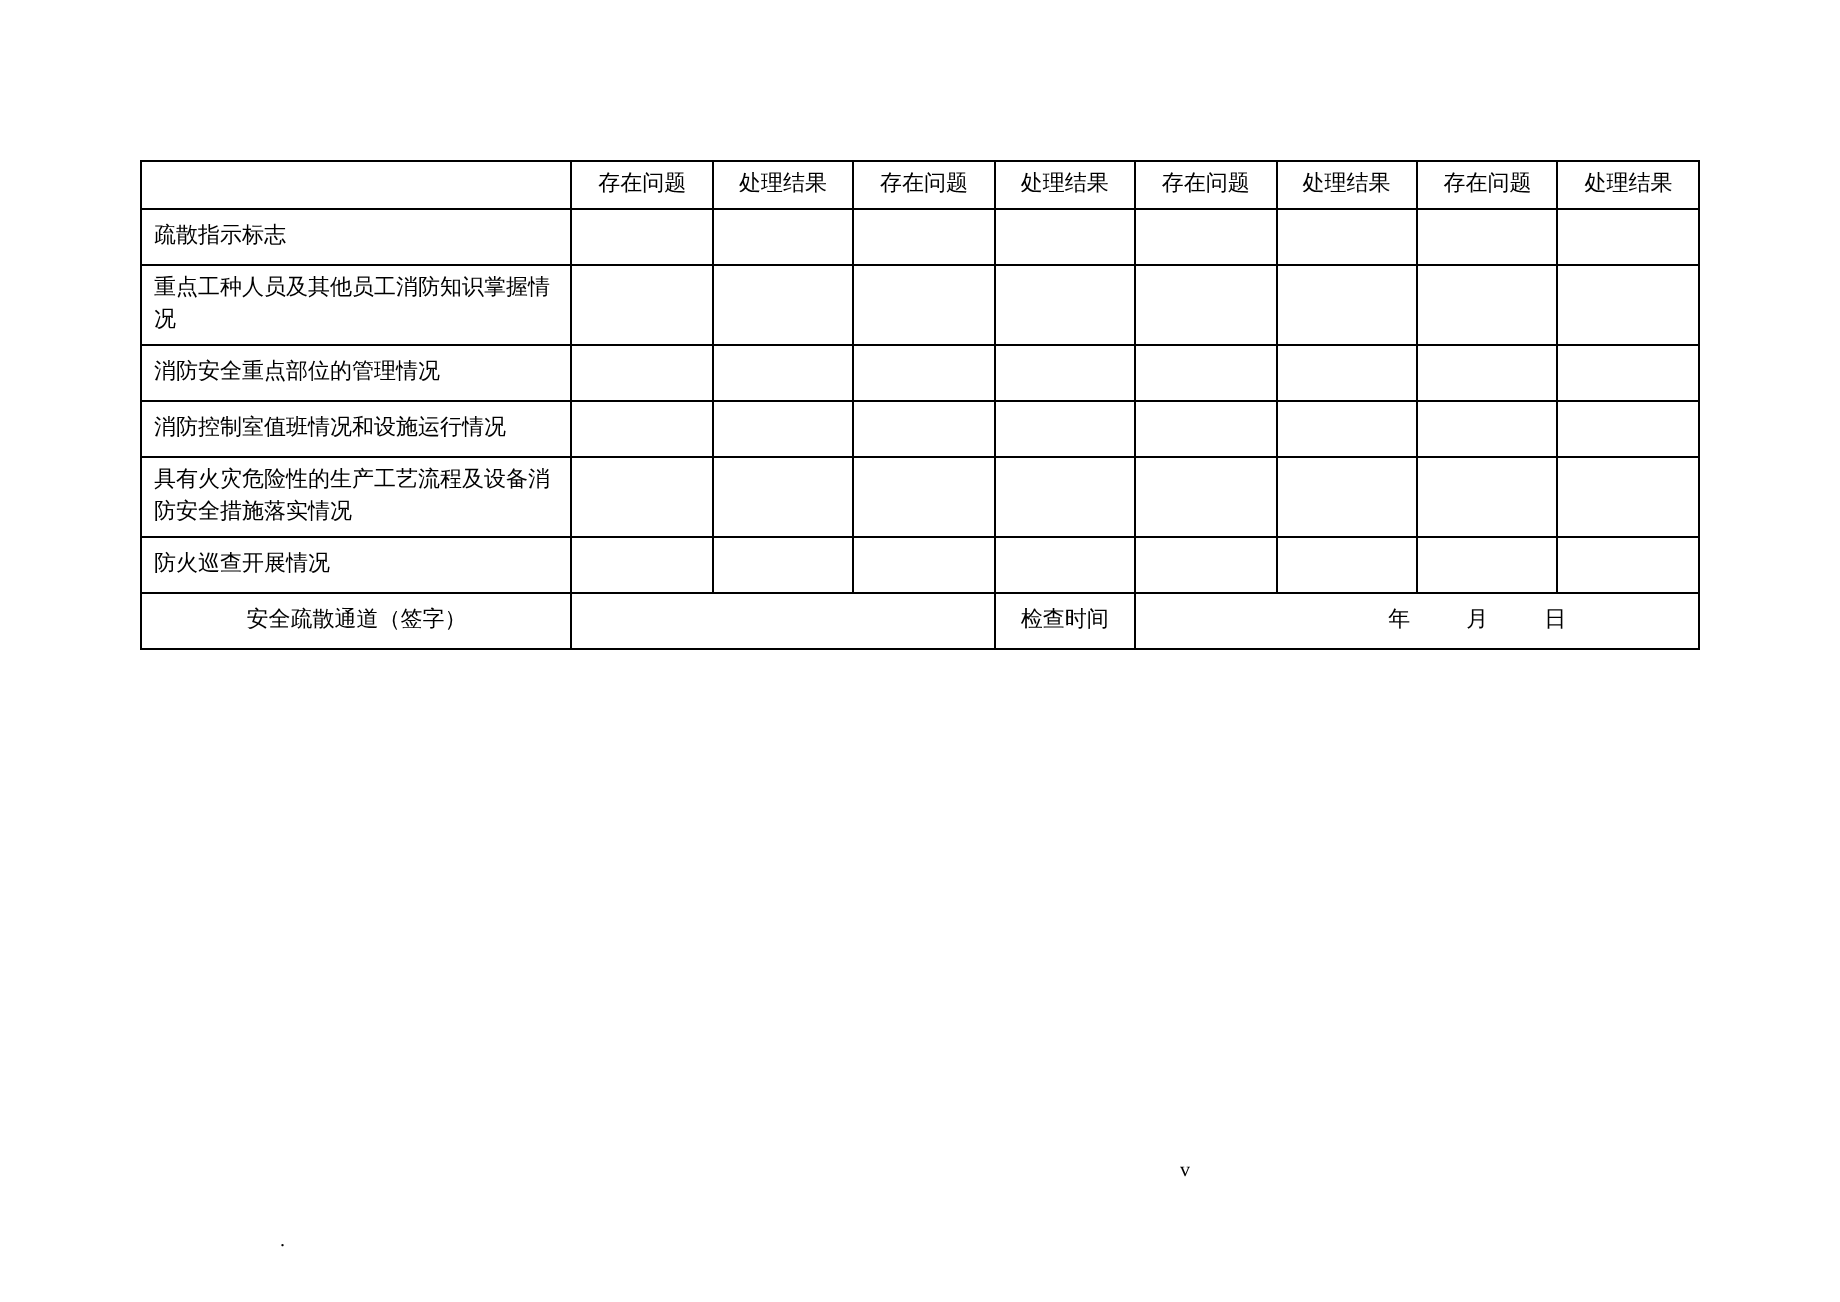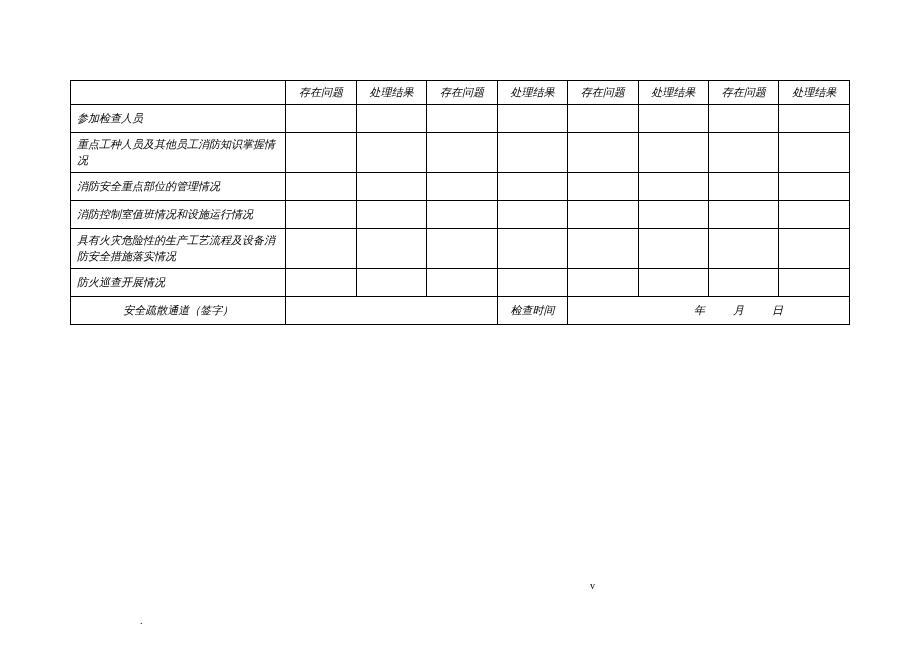--- a/index.html
+++ b/index.html
@@ -16,21 +16,20 @@
       height: 651px;
       position: relative;
     }
     .page {
       padding: 80px 70px 0 70px;
     }
     table {
       border-collapse: collapse;
       width: 100%;
       table-layout: fixed;
-      font-style: italic;
     }
     td {
       border: 1px solid #000;
       padding: 4px 6px;
       vertical-align: middle;
       height: 28px;
       font-size: 11px;
       line-height: 1.4;
     }
     .header-row td {
@@ -100,21 +99,21 @@
       <td>存在问题</td>
       <td>处理结果</td>
       <td>存在问题</td>
       <td>处理结果</td>
       <td>存在问题</td>
       <td>处理结果</td>
       <td>存在问题</td>
       <td>处理结果</td>
     </tr>
     <tr>
-      <td>参加检查人员</td>
+      <td>疏散指示标志</td>
       <td></td>
           <td></td>
       <td></td>
           <td></td>
       <td></td>
           <td></td>
       <td></td>
           <td></td>
     </tr>
     <tr>

